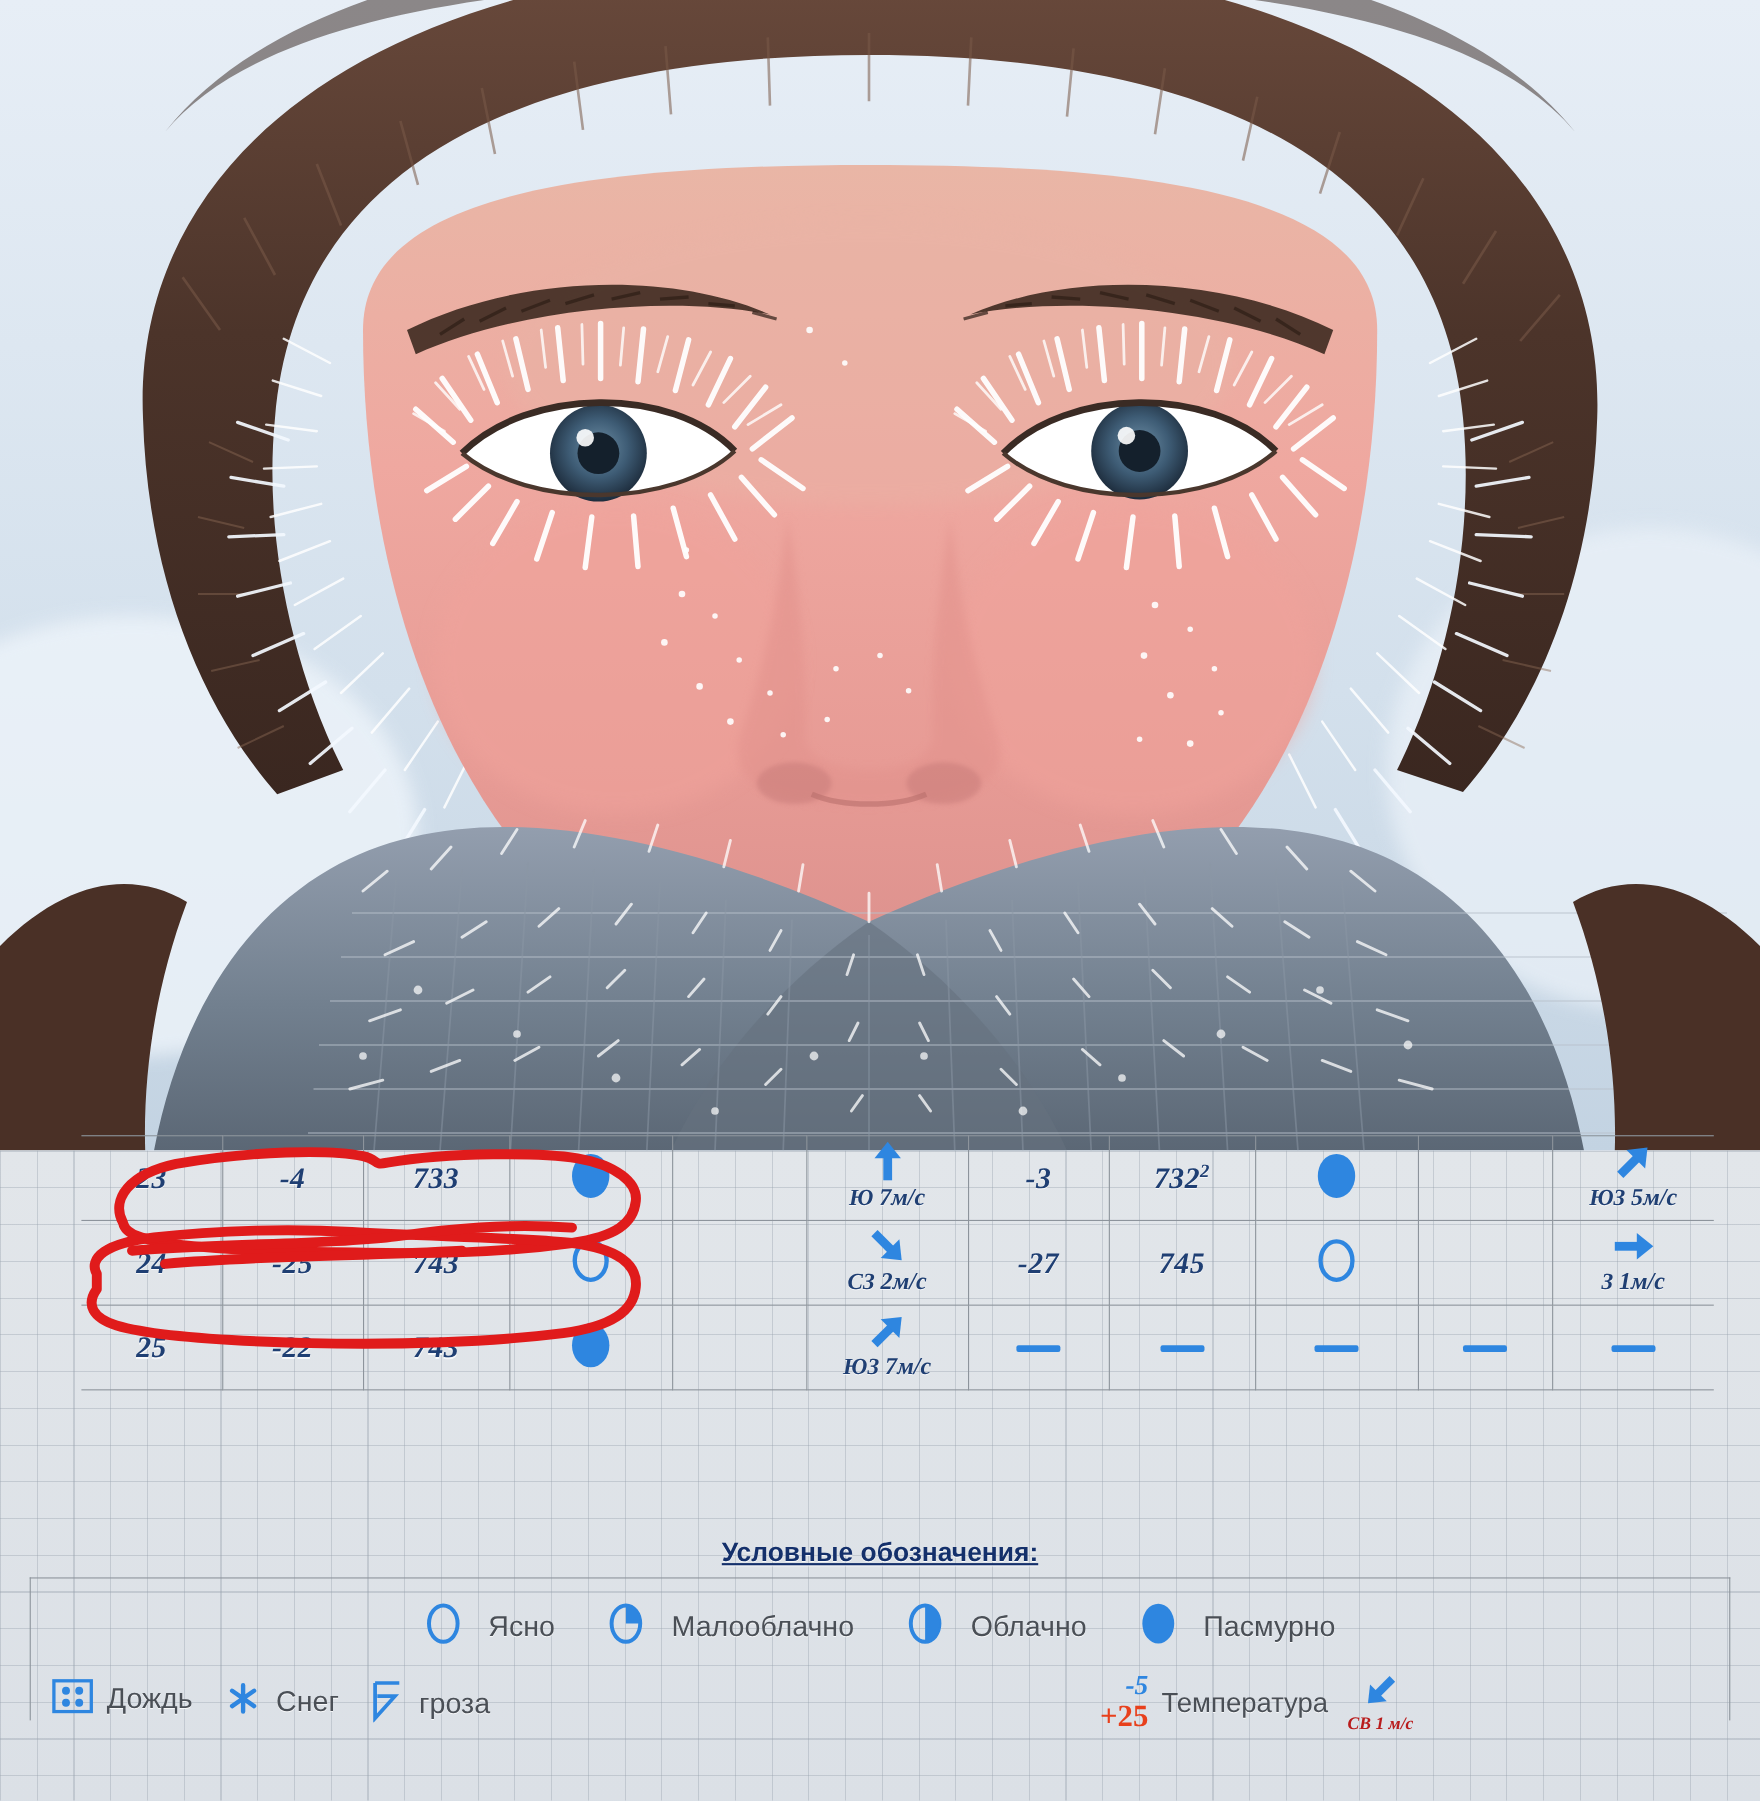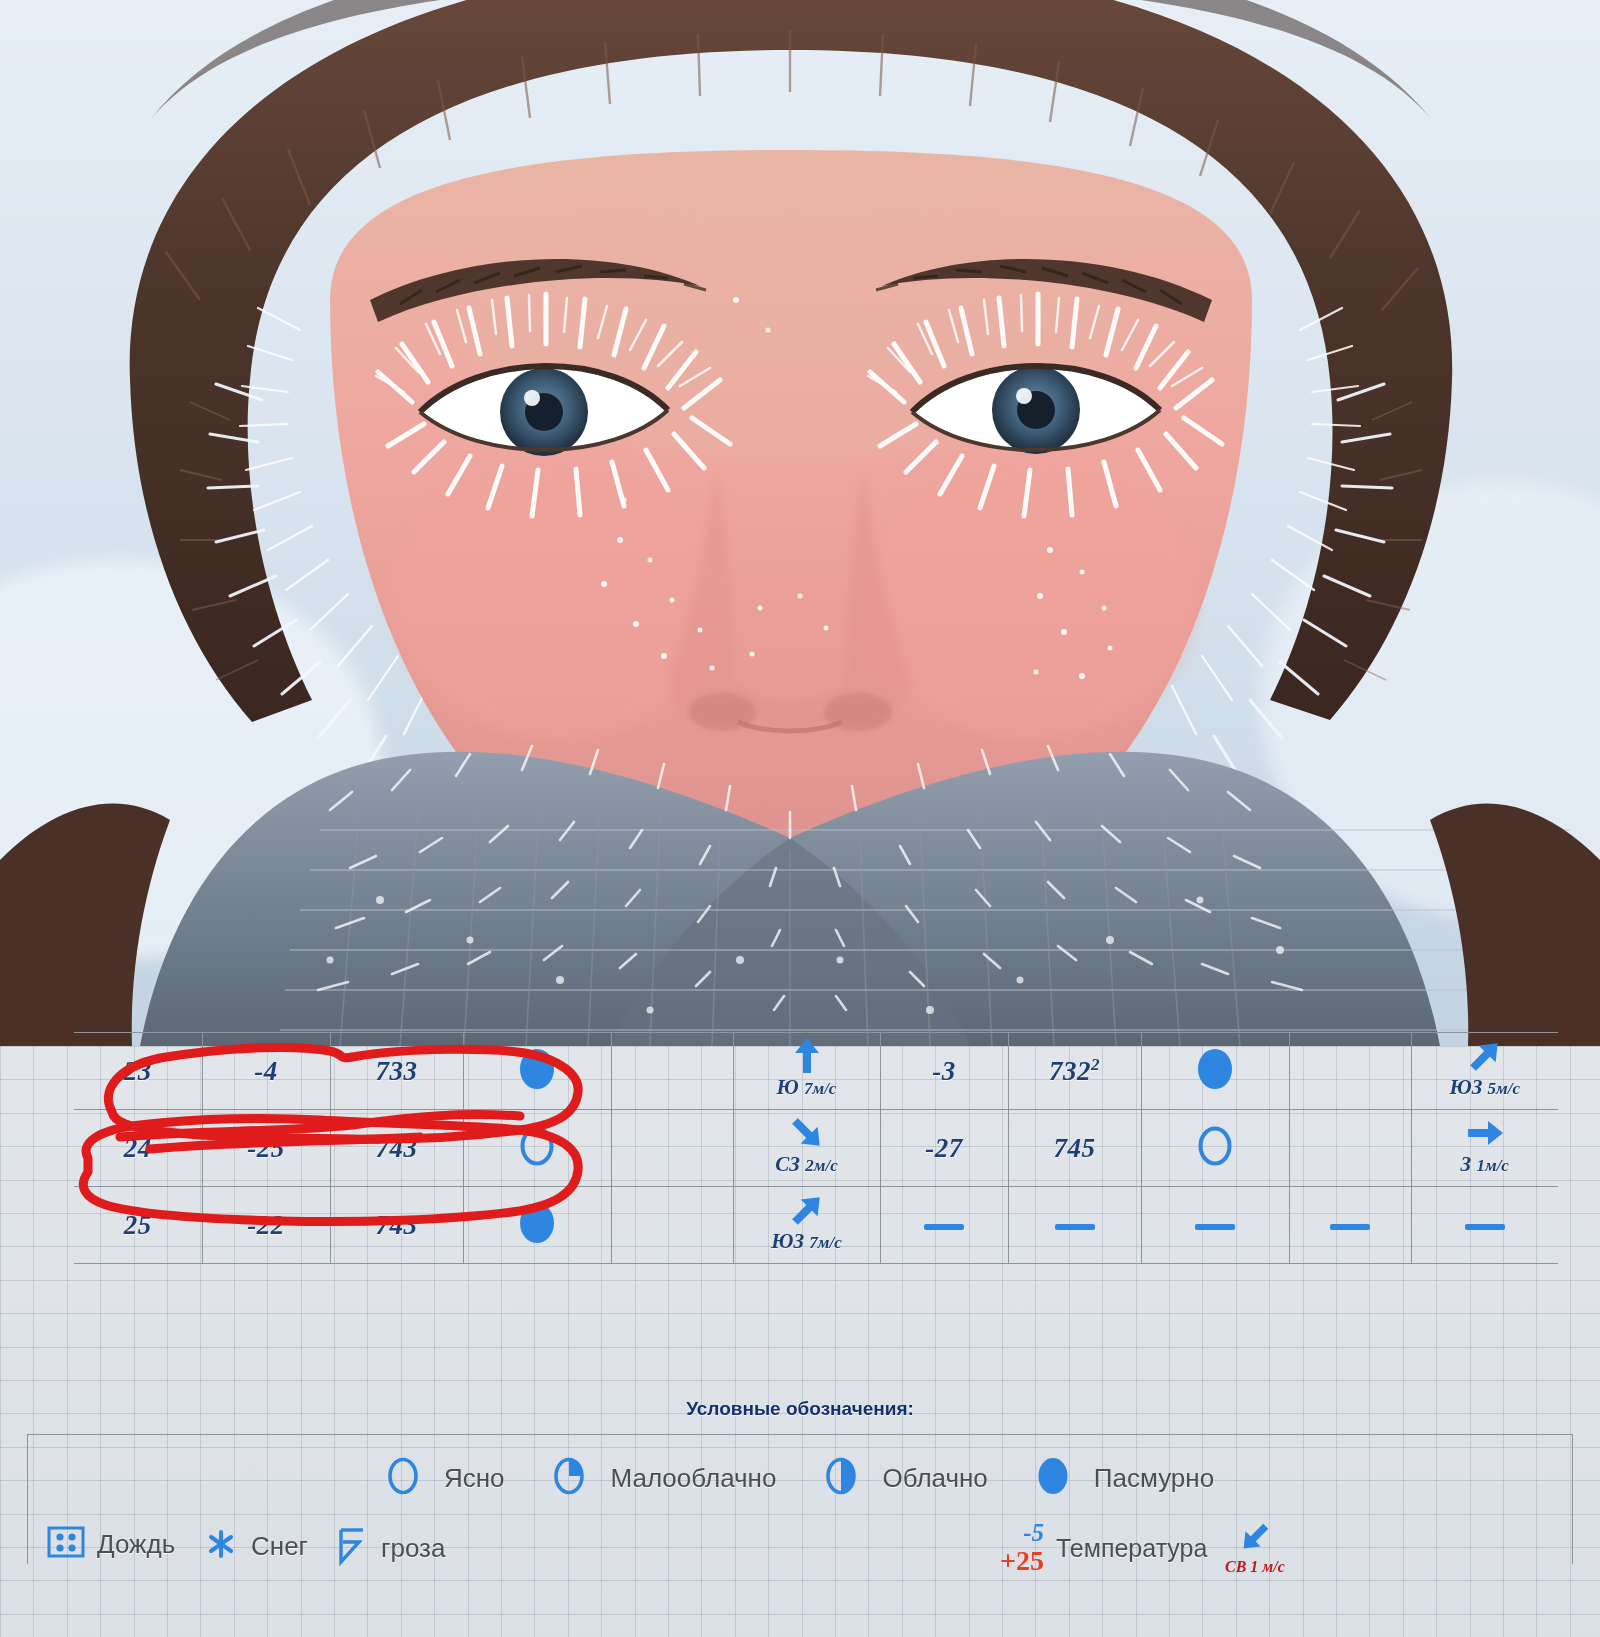--- a/index.html
+++ b/index.html
@@ -87,37 +87,38 @@
     font-family:"Liberation Serif", serif;
     font-style:italic;
     font-weight:700;
     font-size:21px;
     color:#1f3f73;
     text-shadow:0 1px 0 rgba(255,255,255,.7);
     white-space:nowrap;
     line-height:1;
     margin-top:2px;
   }
-  .windlbl .sp { font-size:17px;margin-top:35px; }
+  .windlbl .sp { font-size:22px;margin-top:35px; }
 
   
   #redmark {
     position:absolute; left:0; top:1020px; width:1600px; height:220px;
     pointer-events:none;
   }
 
   
   #legend-title {
     position:absolute; left:0; top:1398px; width:1600px;
     text-align:center;
     font-family:"Liberation Sans", sans-serif;
     font-weight:700;
-    font-size:19px;
+    font-size:24px;
     color:#14306b;
     text-shadow:0 1px 0 rgba(255,255,255,.85);
+    text-decoration:underline;
   }
   #legend-box {
     position:absolute; left:27px; top:1434px;
     width:1546px; height:130px;
     border:1px solid #8d949c;
     border-bottom:none;
   }
   #legend-row1 {
     position:absolute; left:0; top:1455px; width:1600px;
     display:flex; justify-content:center; align-items:center;

